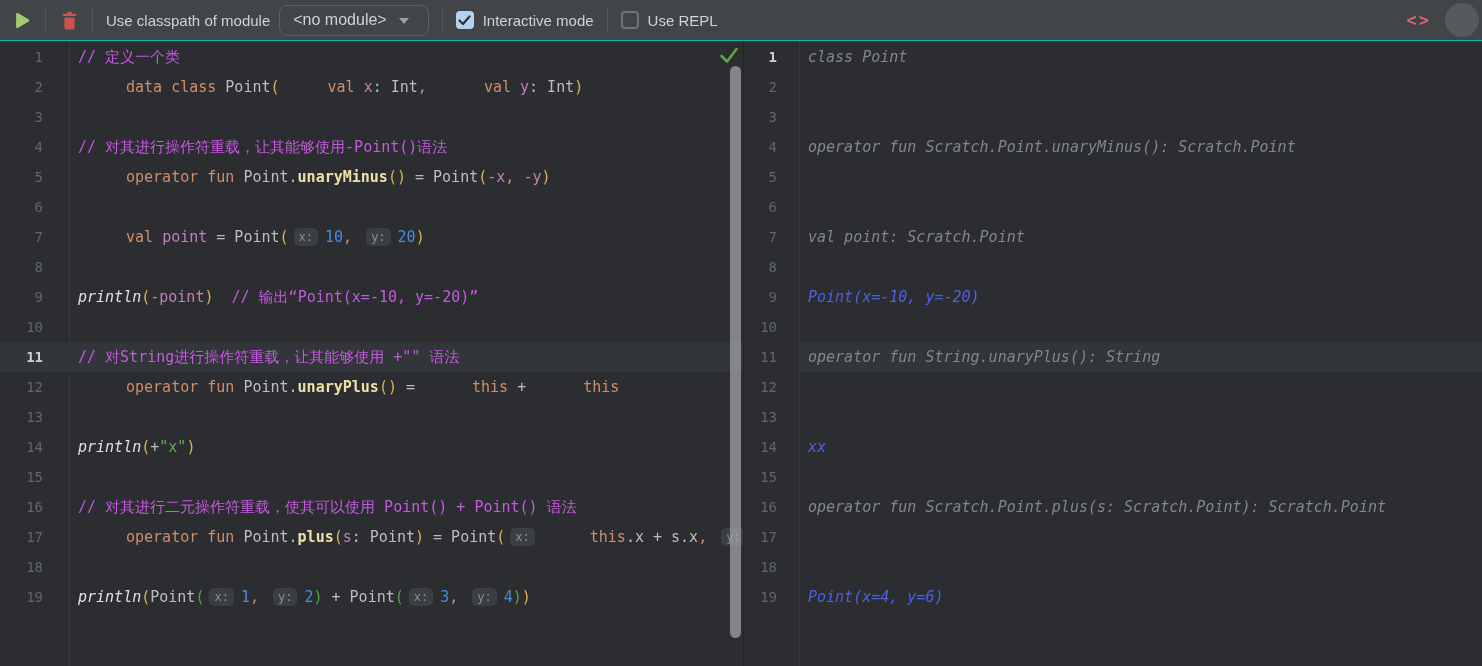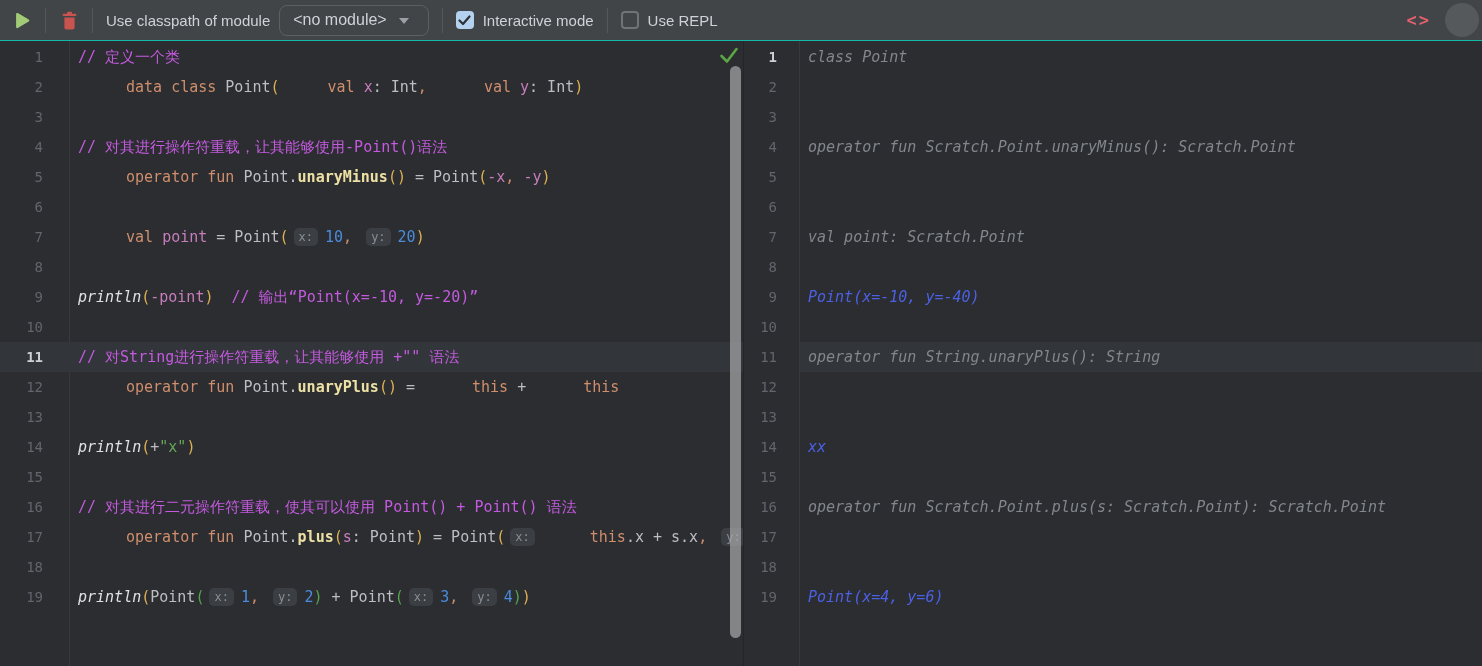--- a/index.html
+++ b/index.html
@@ -229,21 +229,21 @@
       <div class="line">
         <span class="gutternum">7</span>
         <span class="code"><span class="tk-ghost">val point: Scratch.Point</span></span>
       </div>
       <div class="line">
         <span class="gutternum">8</span>
         <span class="code"></span>
       </div>
       <div class="line">
         <span class="gutternum">9</span>
-        <span class="code"><span class="tk-res">Point(x=-10, y=-40)</span></span>
+        <span class="code"><span class="tk-res">Point(x=-10, y=-20)</span></span>
       </div>
       <div class="line">
         <span class="gutternum">10</span>
         <span class="code"></span>
       </div>
       <div class="line hl">
         <span class="gutternum">11</span>
         <span class="code"><span class="tk-ghost">operator fun String.unaryPlus(): String</span></span>
       </div>
       <div class="line">

